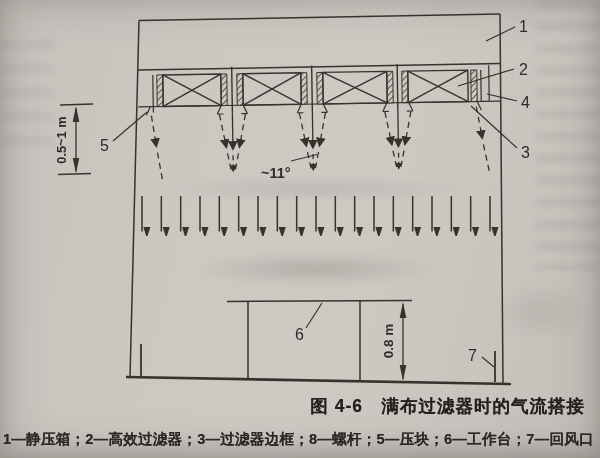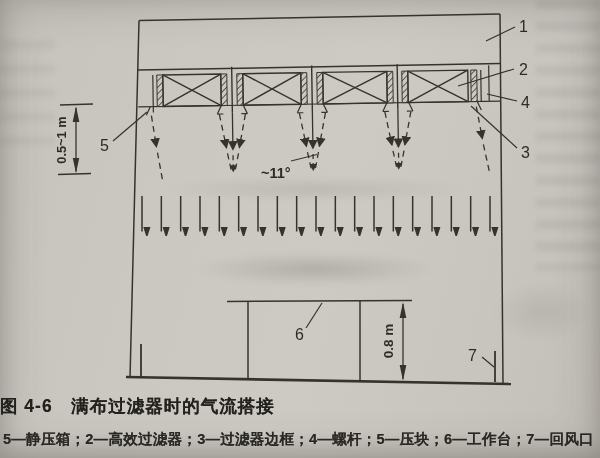--- a/index.html
+++ b/index.html
@@ -20,21 +20,21 @@
     background:radial-gradient(closest-side, rgba(75,72,66,.35), rgba(0,0,0,0));}
   .sm3{left:195px;top:252px;width:240px;height:34px;opacity:.5;
     background:radial-gradient(closest-side, rgba(70,67,60,.4), rgba(0,0,0,0));}
   .sm4{left:0;top:40px;width:55px;height:120px;opacity:.4;
     background:repeating-linear-gradient(180deg, rgba(72,70,66,.14) 0 10px, rgba(0,0,0,0) 10px 24px);}
   .sm5{left:492px;top:282px;width:100px;height:60px;opacity:.3;
     background:radial-gradient(closest-side, rgba(70,67,60,.35), rgba(0,0,0,0));}
   svg{display:block;}
   svg line, svg path, svg rect, svg polyline{vector-effect:non-scaling-stroke;}
   .caption{
-    position:absolute;left:0;top:394px;width:585px;text-align:left;
+    position:absolute;left:0;top:394px;width:585px;text-align:right;
     font-size:17.5px;font-weight:bold;color:#23211e;letter-spacing:1px;
     text-shadow:0 0 .6px rgba(35,33,30,.7);
   }
   .legend{
     position:absolute;left:3px;top:430px;width:596px;white-space:nowrap;
     font-size:14.6px;font-weight:bold;color:#2a2824;letter-spacing:.2px;
     text-shadow:0 0 .5px rgba(40,38,34,.6);
   }
   text{font-family:"Liberation Sans", sans-serif;fill:#2e2b26;stroke:none;}
 </style>
@@ -208,14 +208,14 @@
       <text x="519" y="75">2</text>
       <text x="521" y="108">4</text>
       <text x="521" y="158">3</text>
       <text x="100" y="151">5</text>
       <text x="295" y="340">6</text>
       <text x="468" y="361">7</text>
     </g>
   </svg>
 
   <div class="caption">图 4-6　满布过滤器时的气流搭接</div>
-  <div class="legend">5—静压箱；2—高效过滤器；3—过滤器边框；4—螺杆；5—压块；6—工作台；7—回风口</div>
+  <div class="legend">1—静压箱；2—高效过滤器；3—过滤器边框；8—螺杆；5—压块；6—工作台；7—回风口</div>
 </div>
 
 </body></html>

